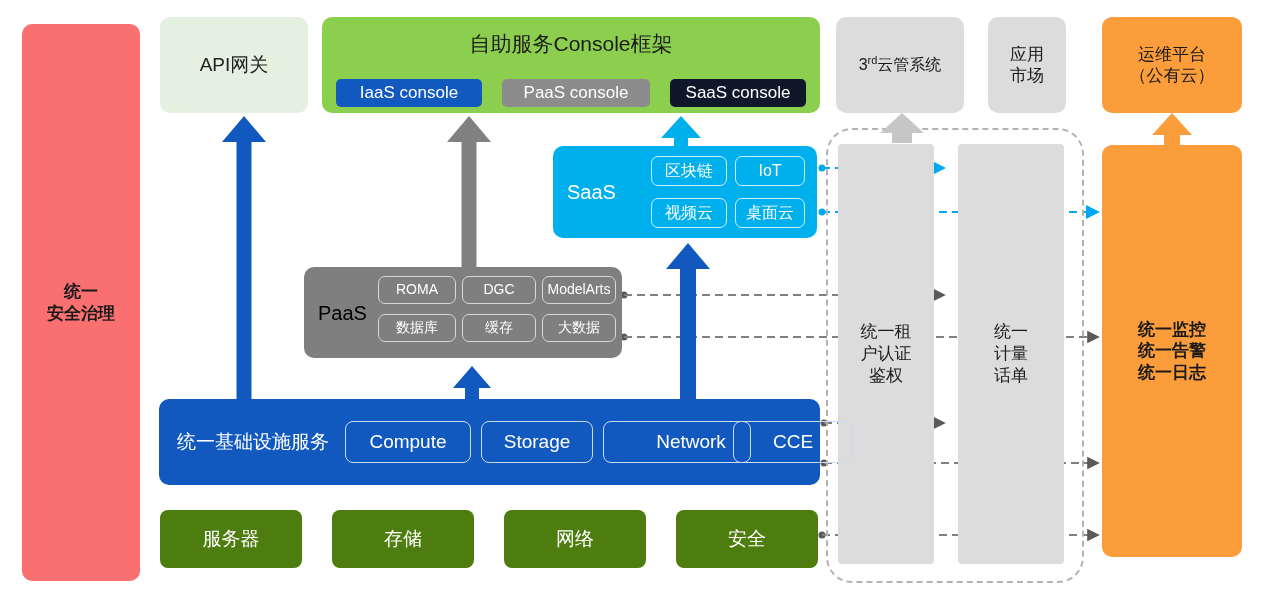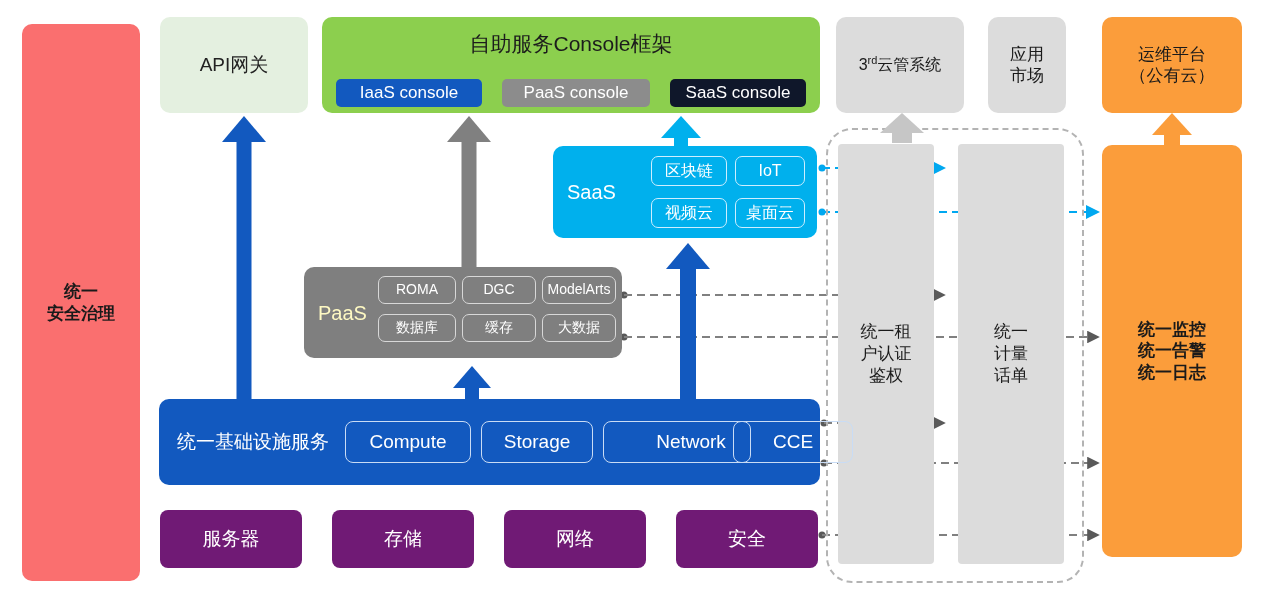--- a/index.html
+++ b/index.html
@@ -41,42 +41,42 @@
   .saas-label{position:absolute;left:14px;top:50%;transform:translateY(-50%);color:#fff;font-size:20px;}
   .saas-pill{position:absolute;height:28px;border:1.6px solid #cdeeff;border-radius:7px;color:#fff;
       font-size:16px;display:flex;align-items:center;justify-content:center;background:transparent;}
   .sp-a{left:98px;top:10px;width:74px;}
   .sp-b{left:182px;top:10px;width:68px;}
   .sp-c{left:98px;top:52px;width:74px;}
   .sp-d{left:182px;top:52px;width:68px;}
 
   
   .paas{left:304px;top:267px;width:318px;height:91px;background:#7F7F7F;border-radius:10px;display:block;}
-  .paas-label{position:absolute;left:14px;top:50%;transform:translateY(-50%);color:#fef9c3;font-size:20px;}
+  .paas-label{position:absolute;left:14px;top:50%;transform:translateY(-50%);color:#000000;font-size:20px;}
   .paas-pill{position:absolute;height:26px;border:1.5px solid #d8d8d8;border-radius:7px;color:#fff;
       font-size:14px;display:flex;align-items:center;justify-content:center;}
   .pp1{left:74px;top:9px;width:76px;}
   .pp2{left:158px;top:9px;width:72px;}
   .pp3{left:238px;top:9px;width:72px;}
   .pp4{left:74px;top:47px;width:76px;}
   .pp5{left:158px;top:47px;width:72px;}
   .pp6{left:238px;top:47px;width:72px;}
 
   
   .infra{left:159px;top:399px;width:661px;height:86px;background:#1259BF;border-radius:10px;display:block;}
   .infra-label{position:absolute;left:18px;top:50%;transform:translateY(-50%);color:#fff;font-size:19px;}
   .infra-pill{position:absolute;top:22px;height:40px;border:1.6px solid #c9dcf5;border-radius:8px;
       color:#fff;font-size:19px;display:flex;align-items:center;justify-content:center;}
   .ip1{left:186px;width:124px;}
   .ip2{left:322px;width:110px;}
   .ip3{left:444px;width:118px;padding-left:28px;}
   .ip4{left:574px;width:118px;}
 
   
-  .hw{position:absolute;top:510px;height:58px;background:#701a75;border-radius:8px;color:#fff;
+  .hw{position:absolute;top:510px;height:58px;background:#4d7c0f;border-radius:8px;color:#fff;
       font-size:19px;display:flex;align-items:center;justify-content:center;}
   .hw1{left:160px;width:142px;}
   .hw2{left:332px;width:142px;}
   .hw3{left:504px;width:142px;}
   .hw4{left:676px;width:142px;}
 
   
   .dashed-zone{position:absolute;left:826px;top:128px;width:258px;height:455px;border:2px dashed #b3b3b3;
       border-radius:26px;box-sizing:border-box;}
   .gray-col{position:absolute;background:#DCDCDC;border-radius:4px;display:flex;align-items:center;

